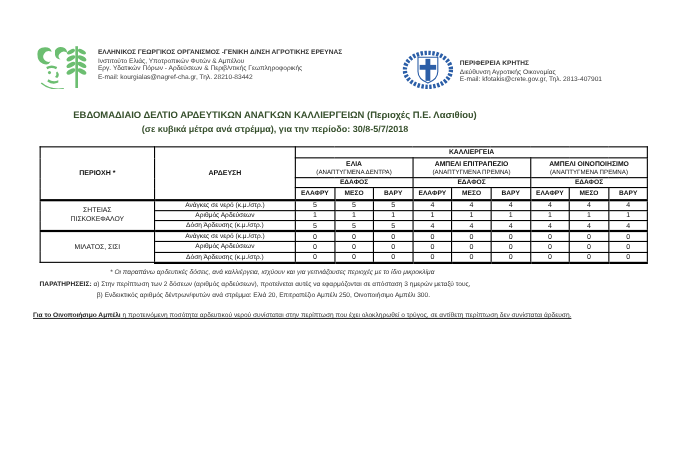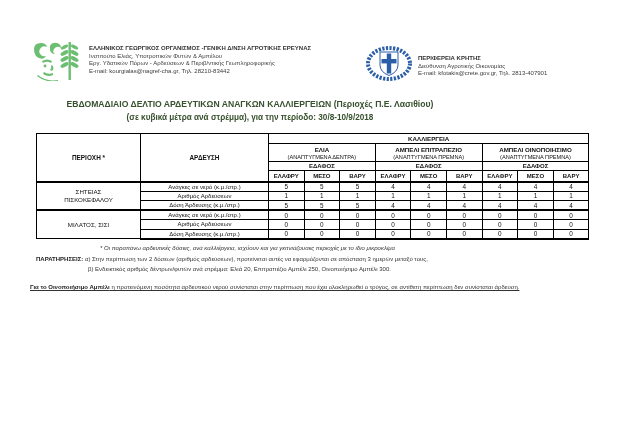--- a/index.html
+++ b/index.html
@@ -103,21 +103,21 @@
   </svg>
 </div>
 <div class="abs hdr-right">
   <div class="l1">ΠΕΡΙΦΕΡΕΙΑ ΚΡΗΤΗΣ</div>
   <div>Διεύθυνση Αγροτικής Οικονομίας</div>
   <div>E-mail: kfotakis@crete.gov.gr, Τηλ. 2813-407901</div>
 </div>
 
 <div class="abs title-block" style="color: rgb(55, 80, 45);">
   <div class="title-1">ΕΒΔΟΜΑΔΙΑΙΟ ΔΕΛΤΙΟ ΑΡΔΕΥΤΙΚΩΝ ΑΝΑΓΚΩΝ ΚΑΛΛΙΕΡΓΕΙΩΝ (Περιοχές Π.Ε. Λασιθίου)</div>
-  <div class="title-2">(σε κυβικά μέτρα ανά στρέμμα), για την περίοδο: 30/8-10/9/2018</div>
+  <div class="title-2">(σε κυβικά μέτρα ανά στρέμμα), για την περίοδο: 30/8-5/7/2018</div>
 </div>
 
 <table class="bulletin">
   <colgroup>
     <col style="width:104px">
       <col style="width:128px">
     <col style="width:35.6px">
       <col style="width:35.6px">
       <col style="width:35.6px">
     <col style="width:35.6px">

